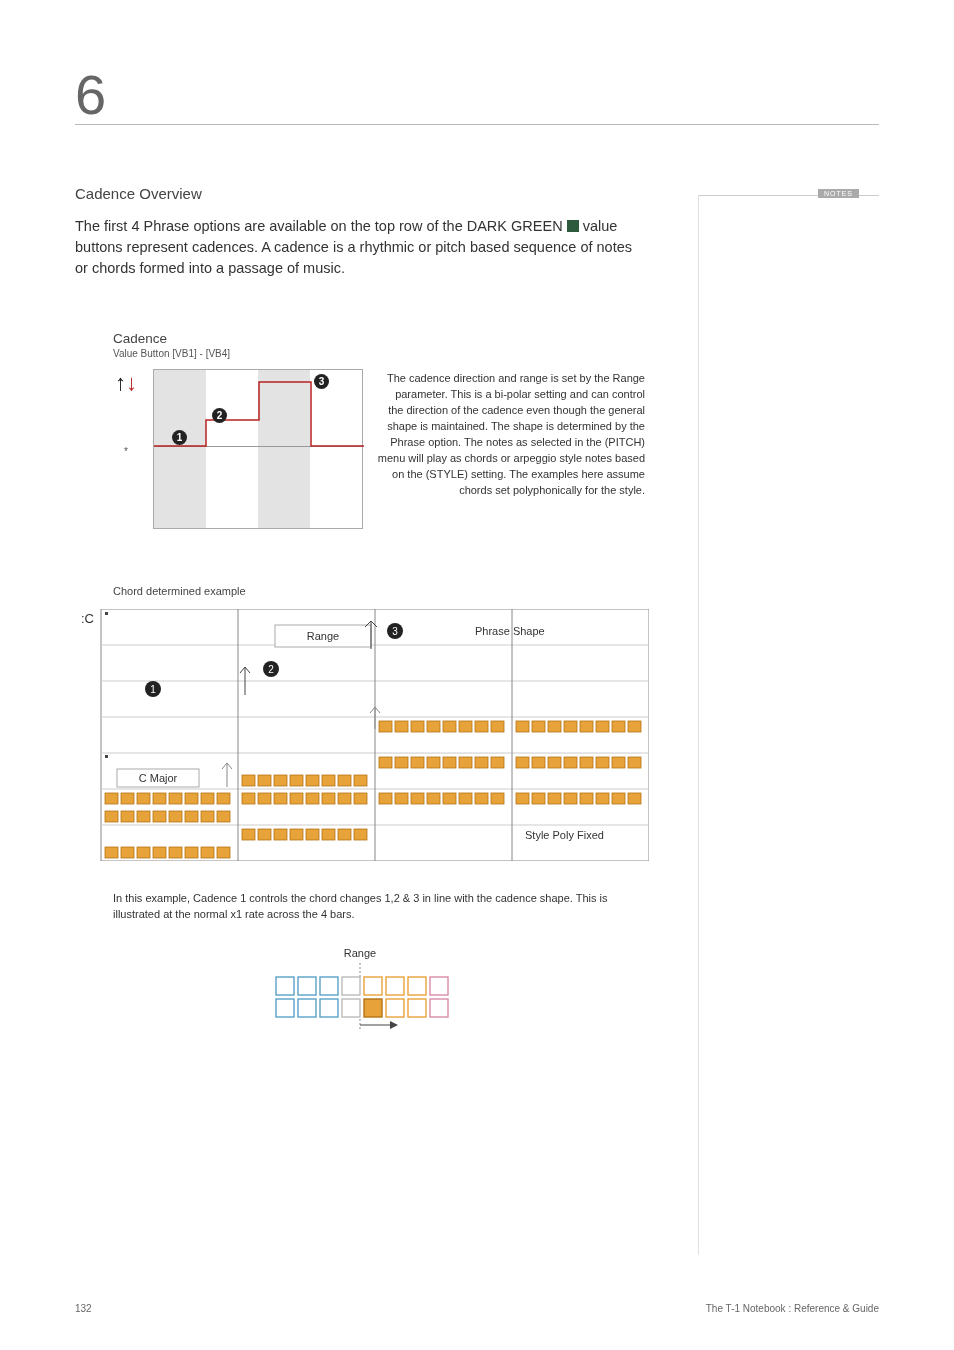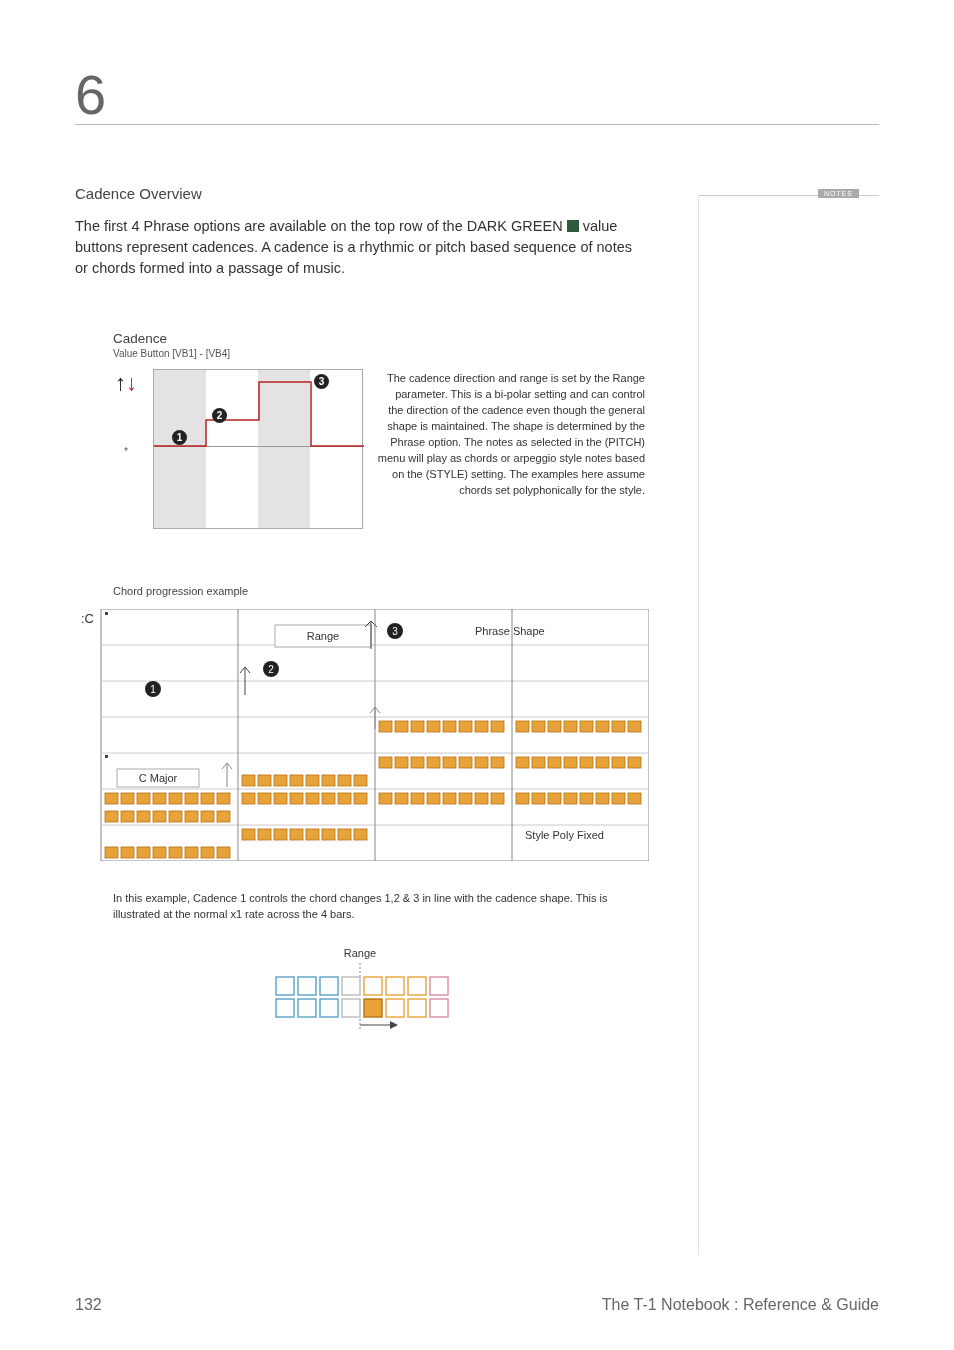--- a/index.html
+++ b/index.html
@@ -152,21 +152,21 @@
   }
   .below-text p { margin-bottom: 12px; }
   .range-block { text-align:center; margin-top: 24px; }
   .range-label { font-size: 11px; color:#333; margin-bottom: 4px; }
   .footer {
     position: absolute;
     bottom: 36px;
     left: 75px; right: 75px;
     display: flex;
     justify-content: space-between;
-    font-size: 16px;
+    font-size: 10px;
     color: #666;
   }
 </style>
 </head>
 <body>
 
 <div class="page">
 
   <div class="chapter-header">
     <span class="chapter-num">6</span>
@@ -202,21 +202,21 @@
             <polyline points="0,76 52,76 52,50 105,50 105,12 157,12 157,76 210,76" stroke="#b22" stroke-width="1.5" fill="none"></polyline>
           </svg>
           <div class="cad-badge" style="left:18px;top:60px">1</div>
           <div class="cad-badge" style="left:58px;top:38px">2</div>
           <div class="cad-badge" style="left:160px;top:4px">3</div>
         </div>
         <div class="cad-desc">The cadence direction and range is set by the Range parameter. This is a bi-polar setting and can control the direction of the cadence even though the general shape is maintained. The shape is determined by the Phrase option. The notes as selected in the (PITCH) menu will play as chords or arpeggio style notes based on the (STYLE) setting. The examples here assume chords set polyphonically for the style.</div>
       </div>
     </div>
 
-    <div class="chord-title">Chord progression example</div>
+    <div class="chord-title">Chord determined example</div>
 
     <div class="chord-wrap">
       <svg class="chord-svg" width="574" height="252" viewBox="0 0 574 252">
 
         <rect x="26" y="0" width="548" height="252" fill="#fff" stroke="#888" stroke-width="1"></rect>
 
         <text x="6" y="14" font-size="13" fill="#333">:C</text>
 
         <g stroke="#ccc" stroke-width="1">
           <line x1="26" y1="36" x2="574" y2="36"></line>

